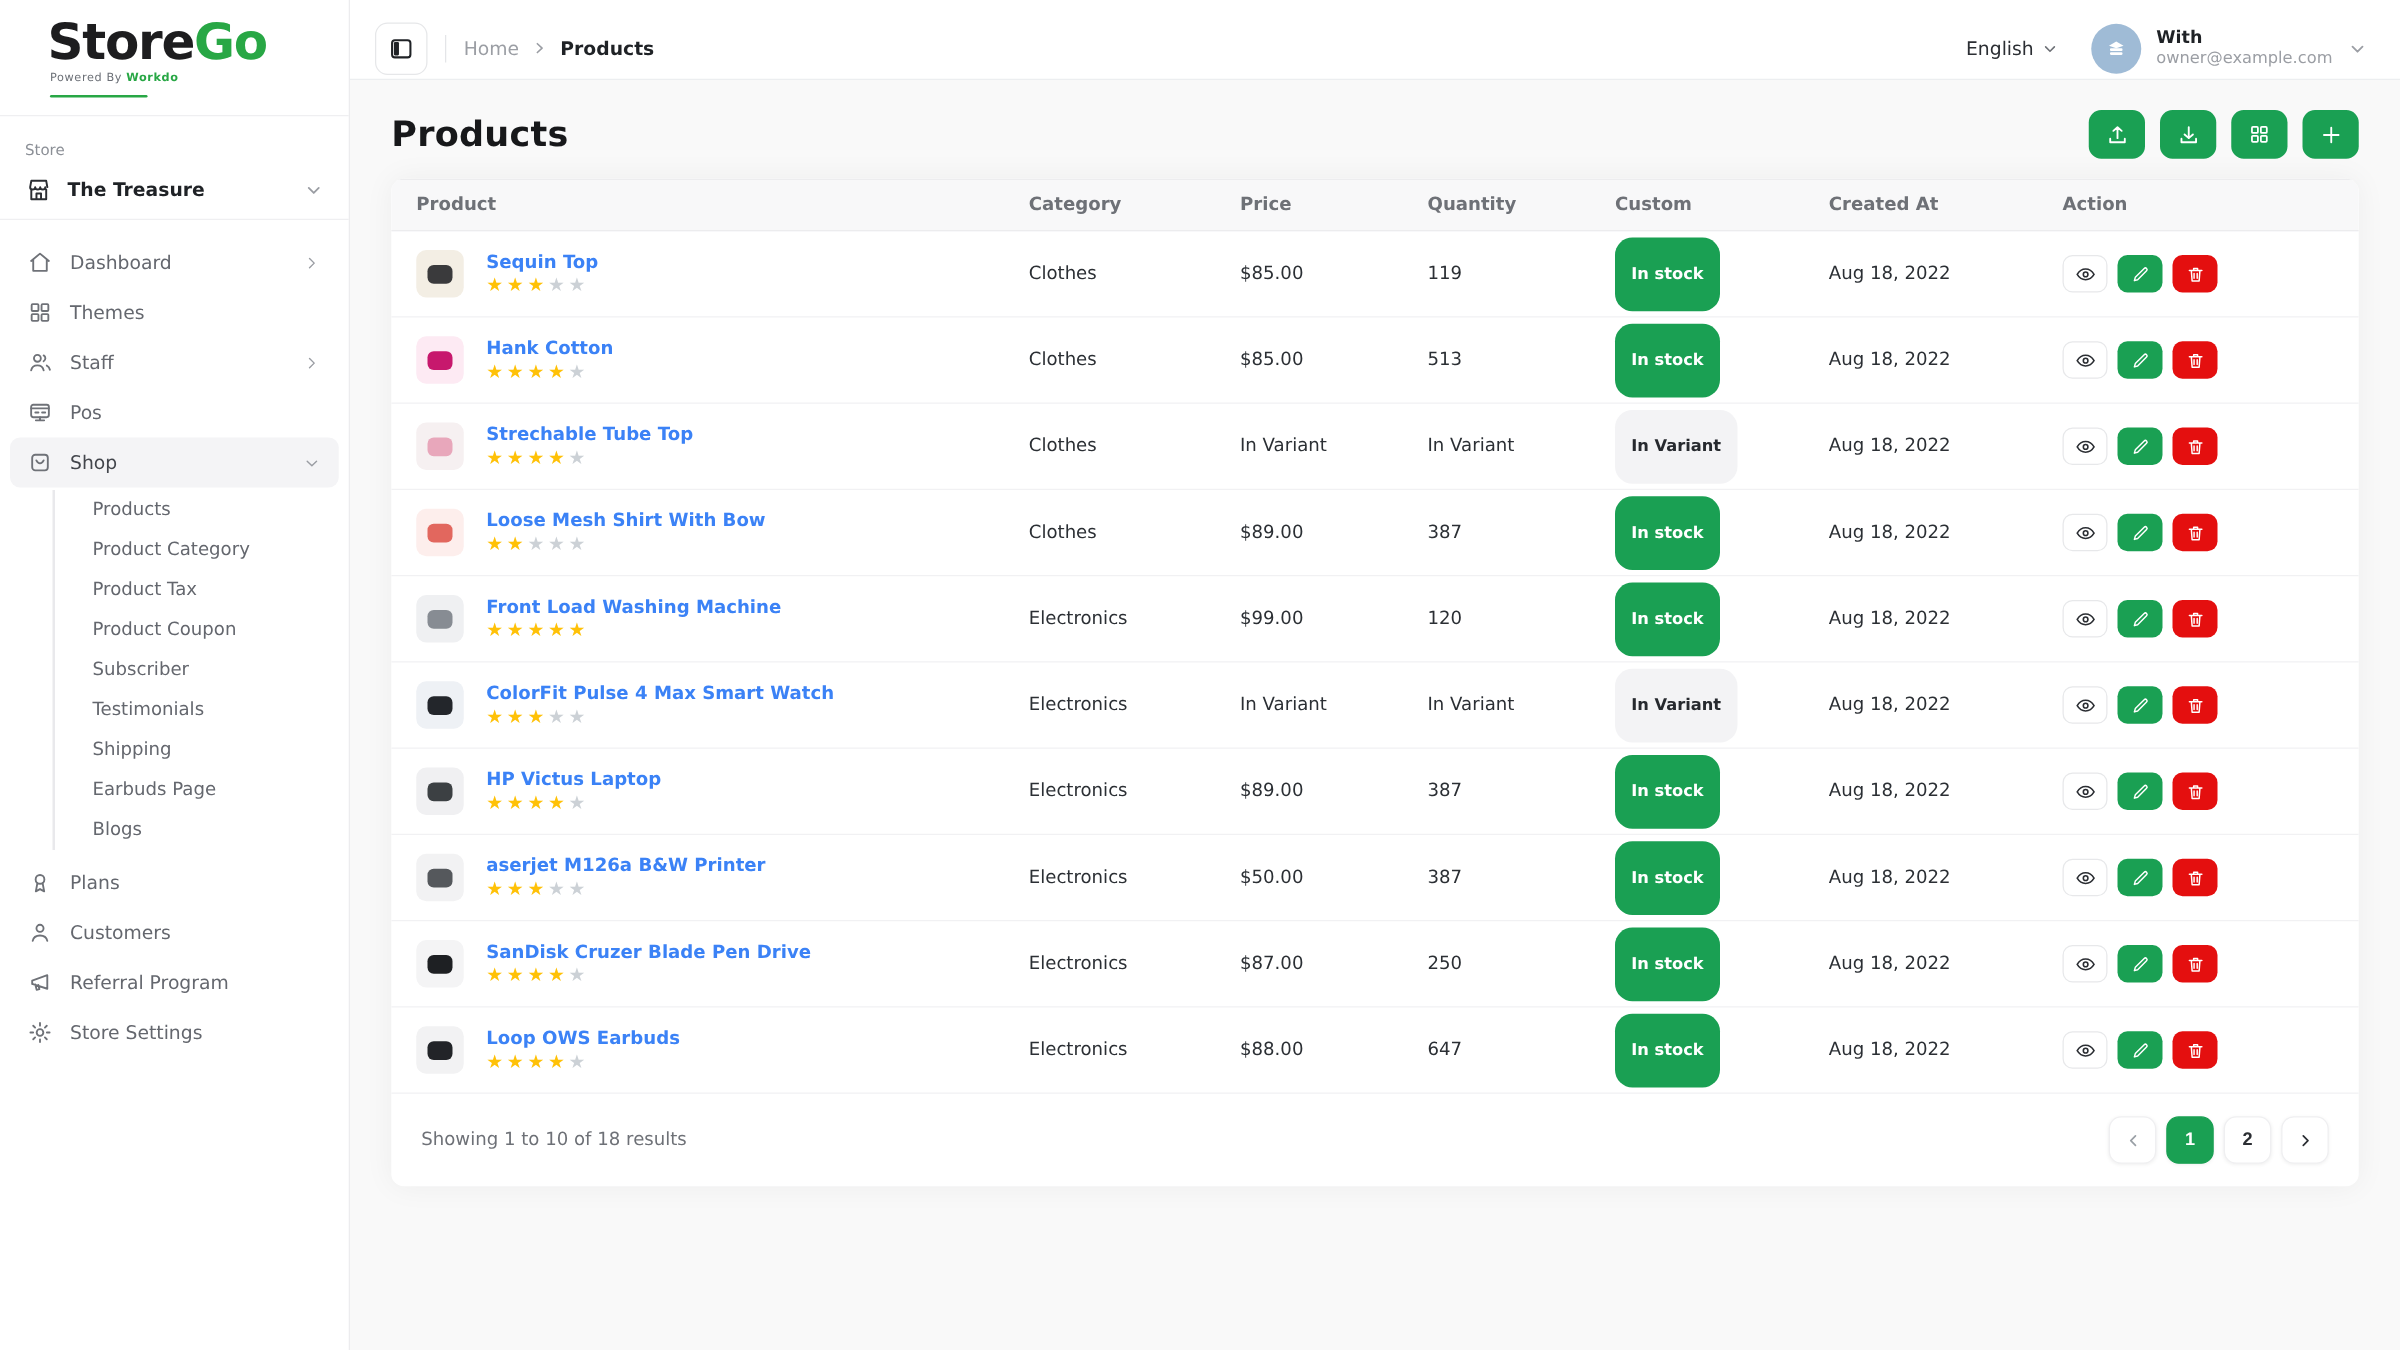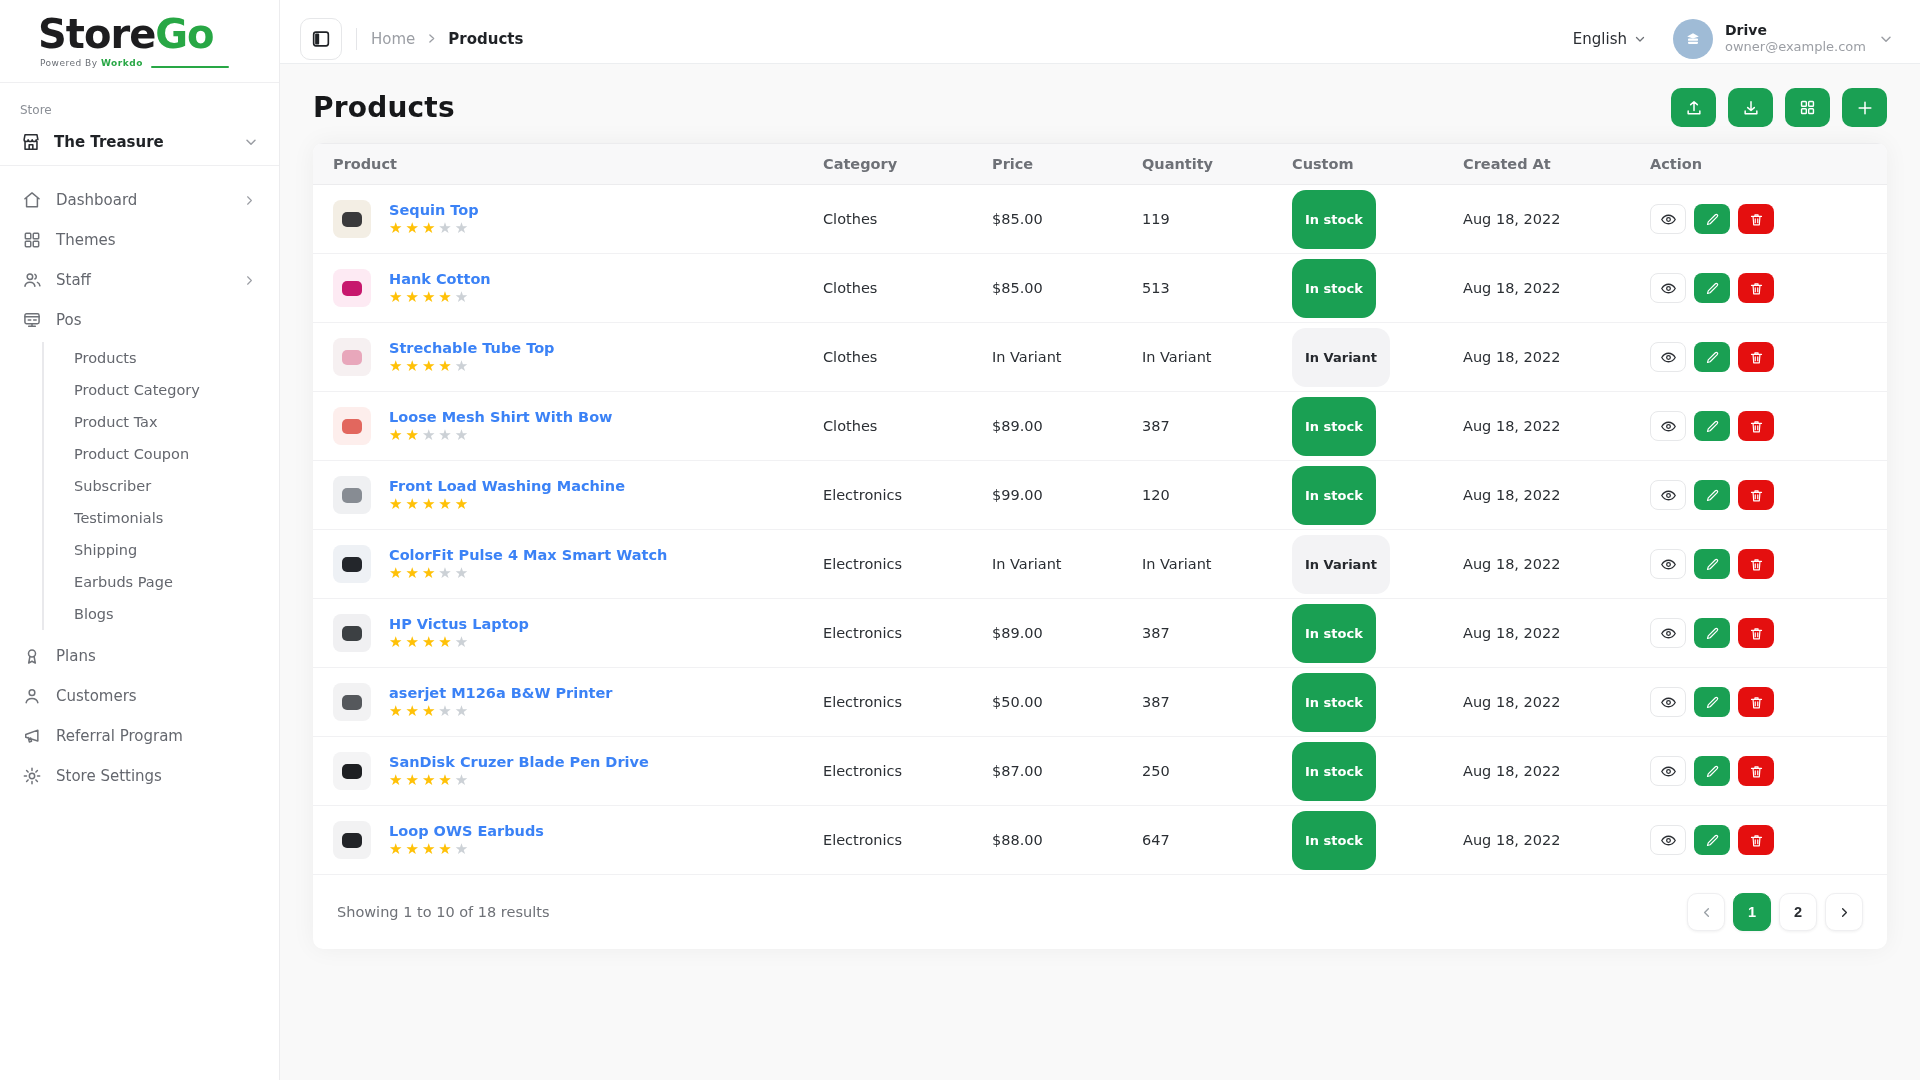--- a/index.html
+++ b/index.html
@@ -6,21 +6,21 @@
   html,body { width:1920px; height:1080px; overflow:hidden; }
   body { font-family:"DejaVu Sans","Liberation Sans",sans-serif; background:#f9f9f9; color:#23262b; display:flex; }
   svg { display:block; }
 
   
   .sidebar { width:280px; min-width:280px; height:1080px; background:#fff; border-right:1px solid #ececee; display:flex; flex-direction:column; }
   .logo-wrap { padding:12px 0 10px 38px; border-bottom:1px solid #efeff1; }
   .logo-text { font-size:40px; font-weight:800; letter-spacing:-1px; line-height:1.1; }
   .logo-text .p1 { color:#1d1d1f; }
   .logo-text .p2 { color:#28a745; }
-  .tagline { display:flex; align-items:flex-end; gap:8px; font-size:9px; color:#6b6f76; letter-spacing:.5px; margin:2px 0 4px 2px; }
+  .tagline { display:flex; align-items:flex-start; gap:8px; font-size:9px; color:#6b6f76; letter-spacing:.5px; margin:2px 0 4px 2px;flex-direction:column; }
   .tagline b { color:#28a745; font-weight:700; }
   .tagline .line { width:78px; height:2px; background:#28a745; border-radius:2px; }
   .store-block { padding:20px 20px 12px 20px; border-bottom:1px solid #efeff1; }
   .store-label { font-size:12px; color:#8b8f96; margin-bottom:14px; }
   .store-row { display:flex; align-items:center; gap:12px; cursor:pointer; }
   .store-row .sname { font-size:15px; font-weight:700; color:#1f2226; flex:1; }
   .nav { padding:14px 8px; overflow:hidden; flex:1; }
   .nav-item { display:flex; align-items:center; gap:14px; padding:10px 14px; border-radius:8px; color:#64676e; font-size:15px; cursor:pointer; }
   .nav-item .lbl { flex:1; }
   .nav-item.active { background:#f4f4f6; color:#43464c; }
@@ -154,20 +154,34 @@
       </div>
       <div class="nav-item">
         <span class="nicon">
           <svg width="20" height="20" viewBox="0 0 24 24" stroke="currentColor" fill="none" stroke-width="1.8" stroke-linecap="round" stroke-linejoin="round">
             <rect x="3.5" y="4.5" width="17" height="12" rx="2"></rect>
             <path d="M3.5 8h17M8 19.5h8M12 16.5v3M7.5 12h3M14 12h3"></path>
           </svg>
         </span>
         <span class="lbl">Pos</span>
       </div>
+      <div class="nav-item active">
+        <span class="nicon">
+          <svg width="20" height="20" viewBox="0 0 24 24" stroke="currentColor" fill="none" stroke-width="1.8" stroke-linecap="round" stroke-linejoin="round">
+            <rect x="4.5" y="4.5" width="15" height="15" rx="3"></rect>
+            <path d="M8.5 10c.9 1.9 2.1 2.8 3.5 2.8s2.6-.9 3.5-2.8"></path>
+          </svg>
+        </span>
+        <span class="lbl">Shop</span>
+        <span class="chev">
+          <svg width="15" height="15" viewBox="0 0 24 24" stroke="currentColor" fill="none" stroke-width="1.8" stroke-linecap="round" stroke-linejoin="round">
+            <path d="M6 9.5l6 6 6-6"></path>
+          </svg>
+        </span>
+      </div>
       <div class="submenu">
         <div class="submenu-item">Products</div>
         <div class="submenu-item">Product Category</div>
         <div class="submenu-item">Product Tax</div>
         <div class="submenu-item">Product Coupon</div>
         <div class="submenu-item">Subscriber</div>
         <div class="submenu-item">Testimonials</div>
         <div class="submenu-item">Shipping</div>
         <div class="submenu-item">Earbuds Page</div>
         <div class="submenu-item">Blogs</div>
@@ -241,21 +255,21 @@
       </div>
       <div class="profile">
         <span class="avatar">
           <svg width="20" height="20" viewBox="0 0 24 24" fill="#fff">
               <path d="M5 9l7-4 7 4-7 2.5z"></path>
               <rect x="6" y="11.5" width="12" height="2.6" rx="1"></rect>
               <rect x="6" y="15.3" width="12" height="2.6" rx="1"></rect>
             </svg>
         </span>
         <span>
-          <div class="pname">Drive</div>
+          <div class="pname">With</div>
           <div class="pemail">owner@example.com</div>
         </span>
         <span class="chev">
           <svg width="16" height="16" viewBox="0 0 24 24" fill="none" stroke="#9b9ea4" stroke-width="2.2" stroke-linecap="round" stroke-linejoin="round">
               <path d="M6 9.5l6 6 6-6"></path>
             </svg>
         </span>
       </div>
     </div>
   </header>

